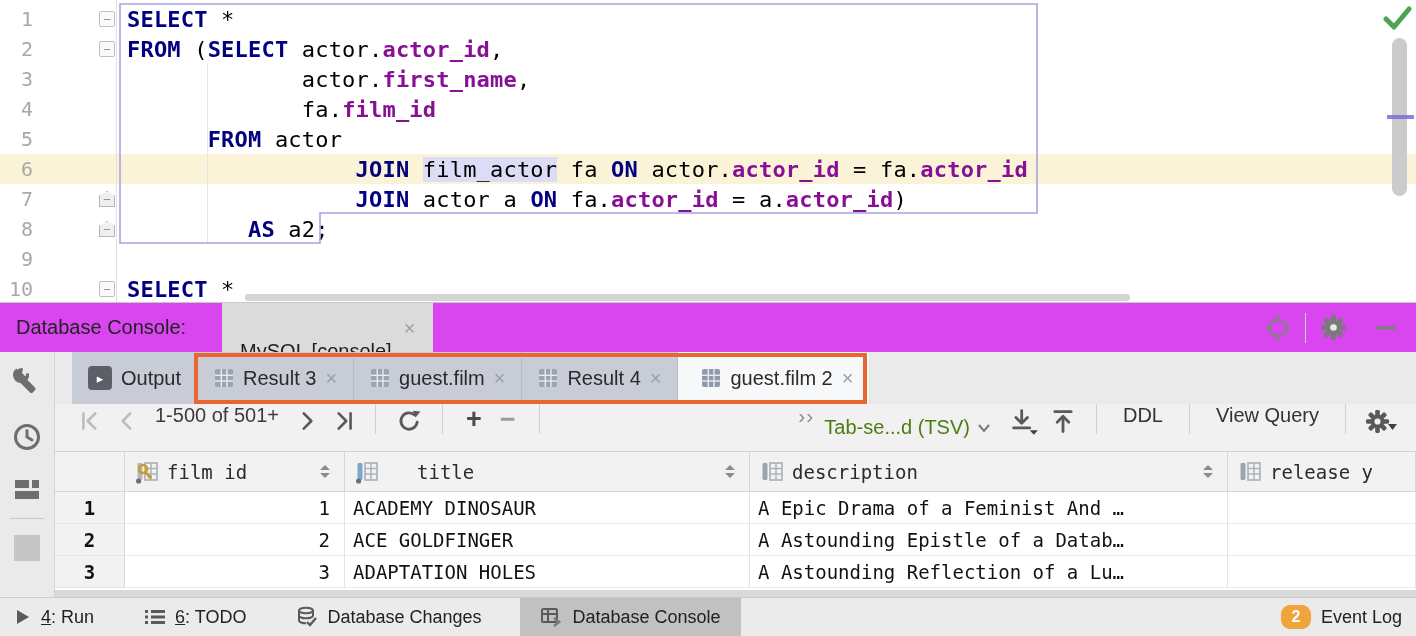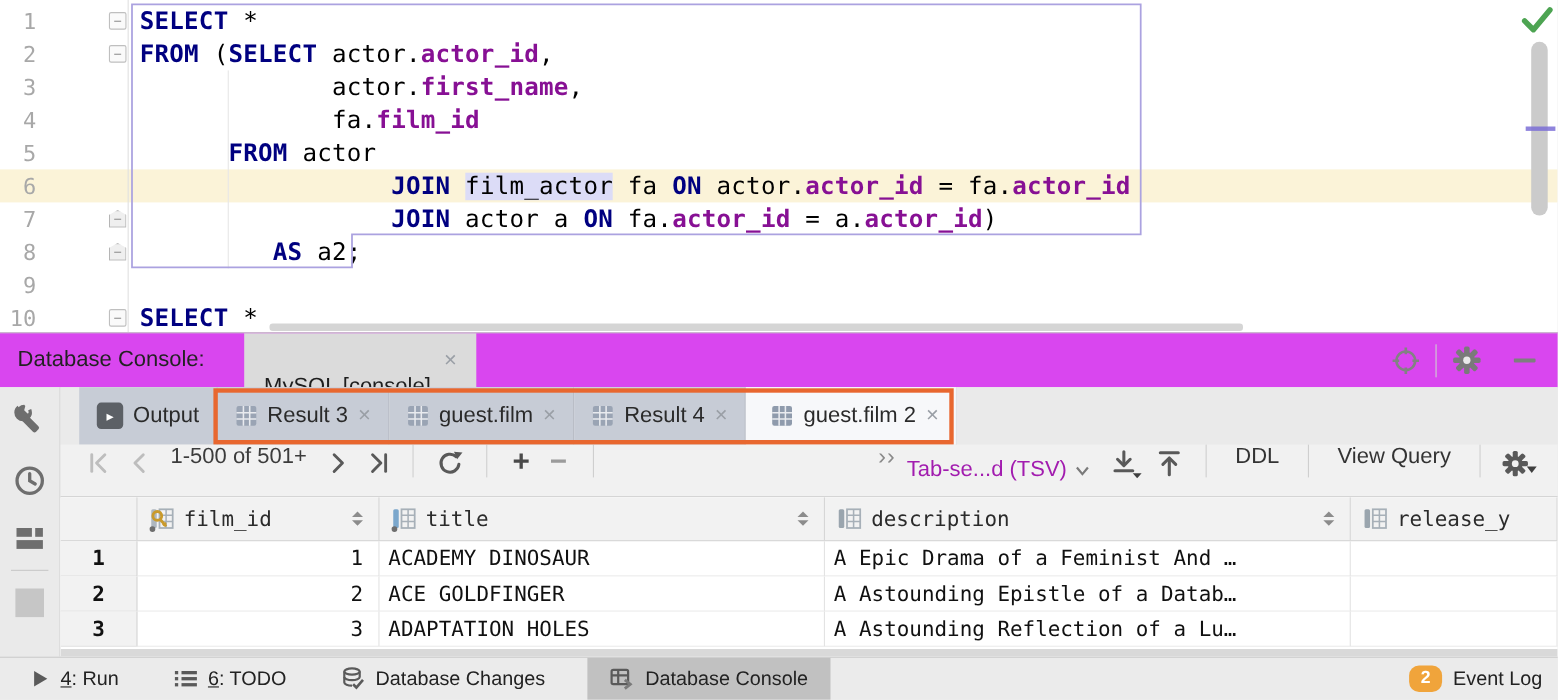--- a/index.html
+++ b/index.html
@@ -65,21 +65,21 @@
   #tab-annotation { position:absolute; top:1px; height:51px; border:4px solid #E8672F;
                     pointer-events:none; z-index:6; }
 
   #toolbar { flex:none; height:48px; background:#F1F1F1; border-bottom:1px solid #D2D2D2;
              display:flex; padding:0 13px 0 18px; }
   .tbtn { display:flex; align-items:center; justify-content:center; height:34px; padding:0 5px; }
   .tb-range { font-size:20px; color:#3C3C3C; margin:0 10px; }
   .tb-plus  { font-size:27px; color:#4A4A4A; font-weight:bold; padding:0 9px; }
   .tb-minus { font-size:27px; color:#9B9B9B; font-weight:bold; padding:0 9px; }
   .tb-chevrons { font-size:21px; color:#8A8A8A; letter-spacing:1px; margin-right:10px; }
-  .tb-export { font-size:20px; color:#a21caf; display:flex; align-items:center; gap:6px; margin-right:12px; }
+  .tb-export { font-size:20px; color:#4d7c0f; display:flex; align-items:center; gap:6px; margin-right:12px; }
   .tb-label { font-size:20px; color:#333; padding:0 12px; }
   .spacer { flex:1; }
 
   
   #grid { flex:1; background:#fff; position:relative; font-family:"DejaVu Sans Mono",monospace;
           font-size:19px; overflow:hidden; }
   .g-head { display:flex; height:40px; background:#F2F2F2; border-bottom:1px solid #D6D6D6; }
   .g-hcell { display:flex; align-items:center; border-right:1px solid #D6D6D6;
              padding:0 14px 0 10px; color:#2B2B2B; overflow:hidden; }
   .g-hname { flex:1; margin-left:8px; white-space:nowrap; overflow:hidden; }
@@ -92,21 +92,21 @@
            border-right:1px solid #D6D6D6; border-bottom:1px solid #E4E4E4; font-weight:bold; color:#111; }
   .g-cell { display:flex; align-items:center; border-right:1px solid #E3E3E3;
             border-bottom:1px solid #EBEBEB; white-space:nowrap; overflow:hidden; color:#111; }
   .al-r { justify-content:flex-end; padding-right:14px; }
   .al-l { padding-left:8px; }
   #grid-hscroll { position:absolute; left:0; right:0; bottom:0; height:7px; background:#D9D9D9; }
 
   
   #statusbar { position:absolute; left:0; top:597px; width:1416px; height:39px; background:#EBEBEB;
                border-top:1px solid #CCCCCC; display:flex; align-items:stretch; font-size:18px; color:#222;
-               padding-left:14px; }
+               }
   .sb-item { display:flex; align-items:center; gap:9px; padding:0 12px; margin-right:26px; }
   .sb-item.selected { background:#C1C1C1; margin-right:0; padding:0 20px; }
   .sb-item u { text-decoration:underline; }
   #event-log { margin-left:auto; display:flex; align-items:center; gap:10px; padding-right:14px; }
   #event-badge { min-width:30px; height:24px; background:#F0A43B; border-radius:9px;
                  color:#fff; font-weight:bold; font-size:16px; display:flex; align-items:center;
                  justify-content:center; padding:0 6px; }
   svg { display:block; }
 </style>
 </head>
@@ -432,21 +432,21 @@
                 </g>
                 <circle cx="3.6" cy="21" r="2.6" fill="#6E6E6E"></circle>
               </svg>
             </span>
             <span class="g-hname">film_id</span>
             <span class="sort">
               <i class="up"></i>
               <i class="dn"></i>
             </span>
           </div>
-          <div class="g-hcell" style="width: 405px; flex: 0 0 auto;">
+          <div class="g-hcell" style="width: 405px; flex: 0 0 auto; gap: 30px;">
             <span>
               <svg width="24" height="24" viewBox="0 0 24 24">
                 <rect x="10" y="3" width="12" height="17" fill="none" stroke="#A7B0B8" stroke-width="1.6"></rect>
                 <line x1="10" y1="8.5" x2="22" y2="8.5" stroke="#A7B0B8" stroke-width="1.4"></line>
                 <line x1="10" y1="14" x2="22" y2="14" stroke="#A7B0B8" stroke-width="1.4"></line>
                 <line x1="16" y1="3" x2="16" y2="20" stroke="#A7B0B8" stroke-width="1.4"></line>
                 <rect x="2.5" y="3" width="5" height="17" rx="1.4" fill="#7BA7CC"></rect>
                 <circle cx="3.6" cy="21" r="2.6" fill="#6E6E6E"></circle>
               </svg>
             </span>

